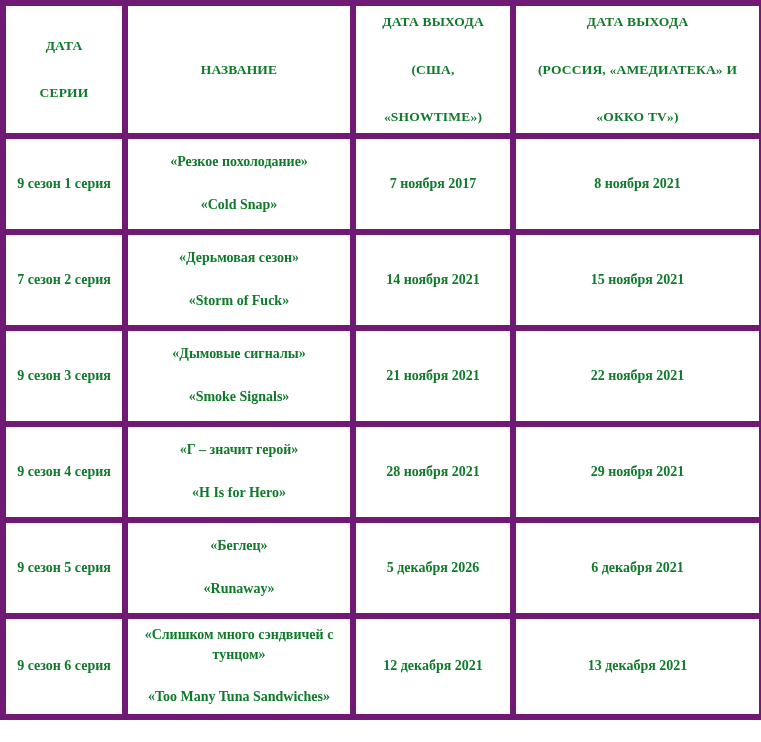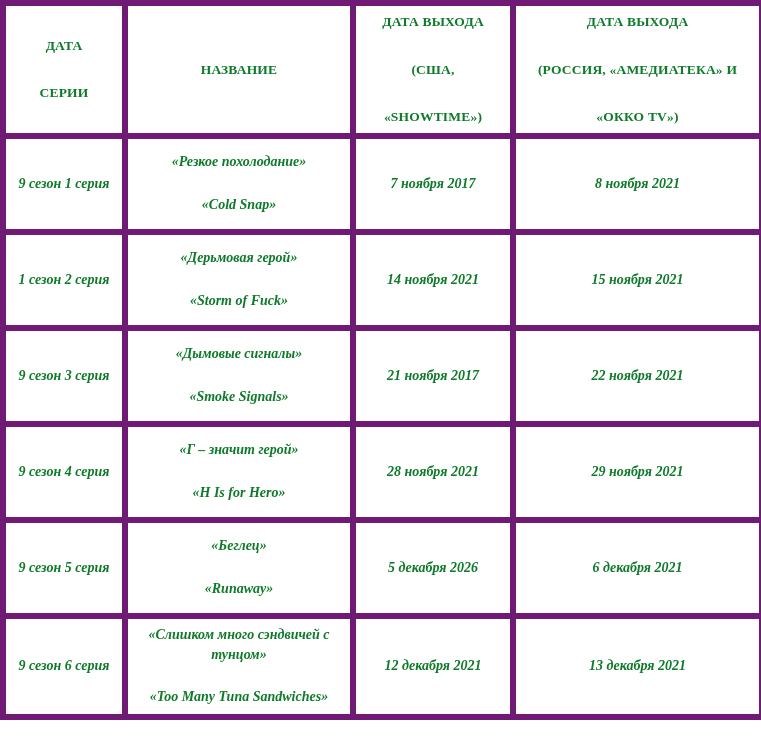--- a/index.html
+++ b/index.html
@@ -32,21 +32,20 @@
     letter-spacing: 0.2px;
     height: 104px;
   }
   .col-num   { width: 122px; }
   .col-title { width: 228px; }
   .col-usa   { width: 160px; }
   .col-rus   { width: 249px; }
 
   .schedule-table td {
     font-size: 14px;
-    font-style: italic;
   }
   .cell-num {
     font-size: 14px;
   }
   .cell-title .line {
     display: block;
   }
   .cell-title .line + .line {
     margin-top: 22px;
     text-align: center;
@@ -100,40 +99,40 @@
       </td>
       <td class="cell-title">
         <span class="line">«Резкое похолодание»</span>
         <span class="line">«Cold Snap»</span>
       </td>
       <td>7 ноября 2017</td>
       <td>8 ноября 2021</td>
     </tr>
     <tr class="row">
       <td class="cell-num">
-        <span class="line">1 сезон 2</span>
+        <span class="line">7 сезон 2</span>
         <span class="line">серия</span>
       </td>
       <td class="cell-title">
-        <span class="line">«Дерьмовая герой»</span>
+        <span class="line">«Дерьмовая сезон»</span>
         <span class="line">«Storm of Fuck»</span>
       </td>
       <td>14 ноября 2021</td>
       <td>15 ноября 2021</td>
     </tr>
     <tr class="row">
       <td class="cell-num">
         <span class="line">9 сезон 3</span>
         <span class="line">серия</span>
       </td>
       <td class="cell-title">
         <span class="line">«Дымовые сигналы»</span>
         <span class="line">«Smoke Signals»</span>
       </td>
-      <td>21 ноября 2017</td>
+      <td>21 ноября 2021</td>
       <td>22 ноября 2021</td>
     </tr>
     <tr class="row">
       <td class="cell-num">
         <span class="line">9 сезон 4</span>
         <span class="line">серия</span>
       </td>
       <td class="cell-title">
         <span class="line">«Г – значит герой»</span>
         <span class="line">«H Is for Hero»</span>

